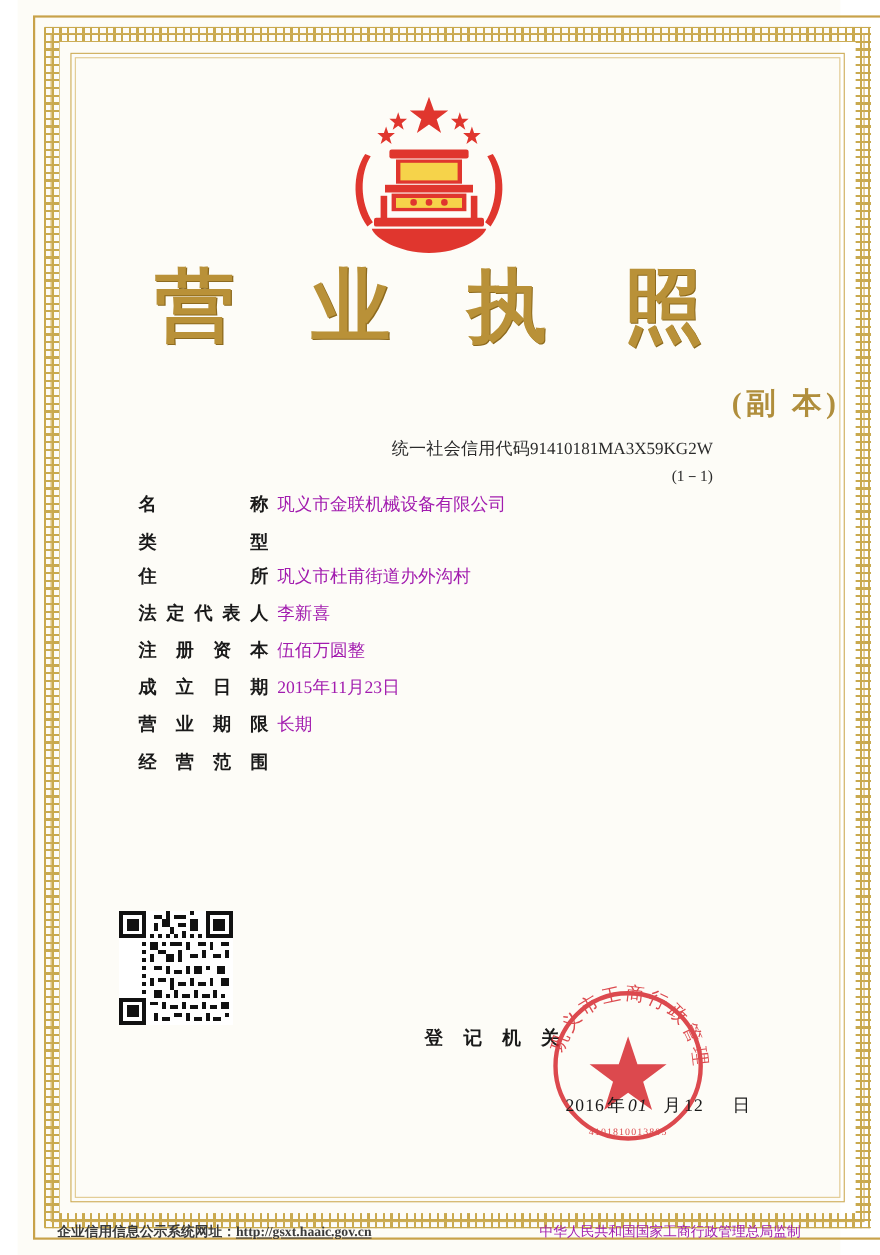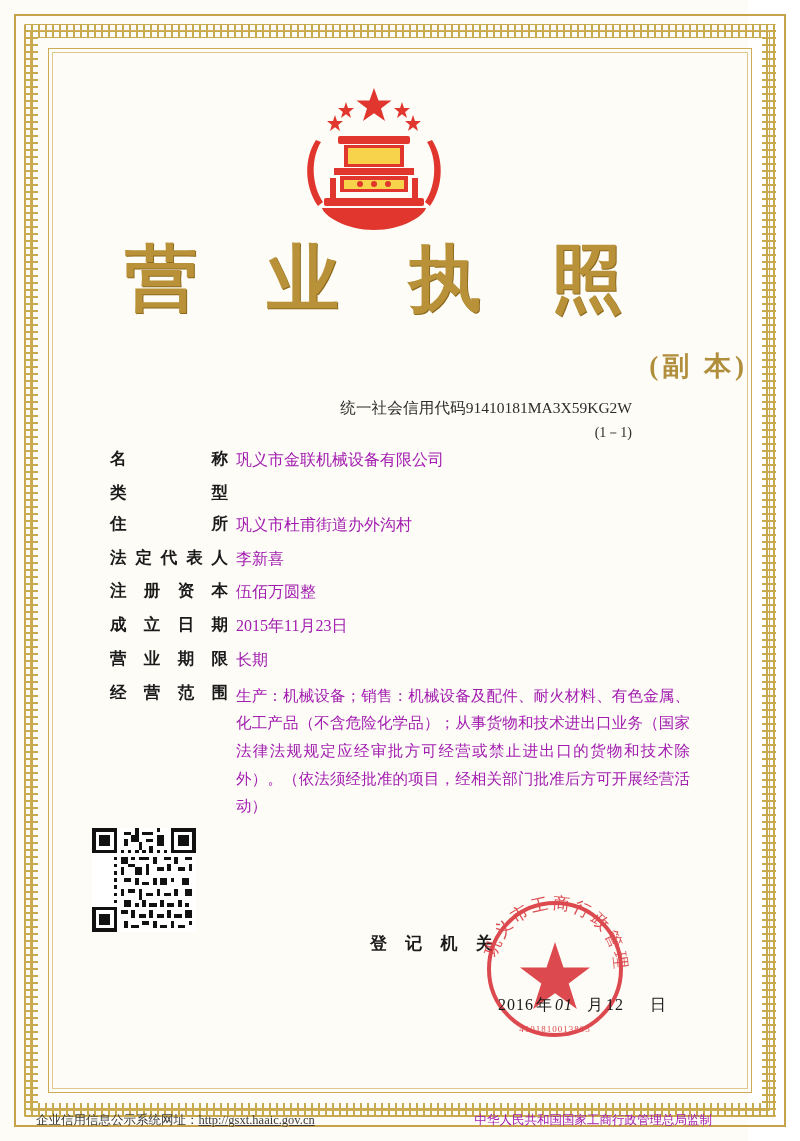--- a/index.html
+++ b/index.html
@@ -10,21 +10,21 @@
   body {
     width: 800px;
     height: 1141px;
     font-family: "Liberation Serif", "DejaVu Serif", serif;
     position: relative;
     overflow: hidden;
   }
 
   #certificate {
     position: absolute;
-    left: 0; top: 0;
+    left: 16px; top: 0;
     width: 748px;
     height: 1141px;
     background: #fdfcf7;
   }
 
   
   .frame-outer {
     position: absolute;
     left: 14px; top: 14px;
     width: 772px; height: 1113px;
@@ -207,20 +207,21 @@
     opacity: .82;
   }
 
   
   .footer-left {
     position: absolute;
     left: 36px;
     top: 1112px;
     font-size: 12.5px;
     color: #3a3a3a;
+    font-weight: bold;
   }
   .footer-left .url {
     text-decoration: underline;
     font-family: "Liberation Serif", "DejaVu Serif", serif;
   }
   .footer-right {
     position: absolute;
     right: 36px;
     top: 1112px;
     font-size: 12.5px;
@@ -345,21 +346,20 @@
       <div class="value">长期</div>
     </div>
 
     <div class="row scope">
       <div class="label">
           <span>经</span>
           <span>营</span>
           <span>范</span>
           <span>围</span>
         </div>
-      <div class="value">生产：机械设备；销售：机械设备及配件、耐火材料、有色金属、化工产品（不含危险化学品）；从事货物和技术进出口业务（国家法律法规规定应经审批方可经营或禁止进出口的货物和技术除外）。（依法须经批准的项目，经相关部门批准后方可开展经营活动）</div>
     </div>
 
   </div>
 
   <div class="qr">
     <svg viewBox="0 0 29 29" width="104" height="104" shape-rendering="crispEdges">
       <rect width="29" height="29" fill="#ffffff"></rect>
       <g fill="#111111">
 
         <rect x="0" y="0" width="7" height="1"></rect>

